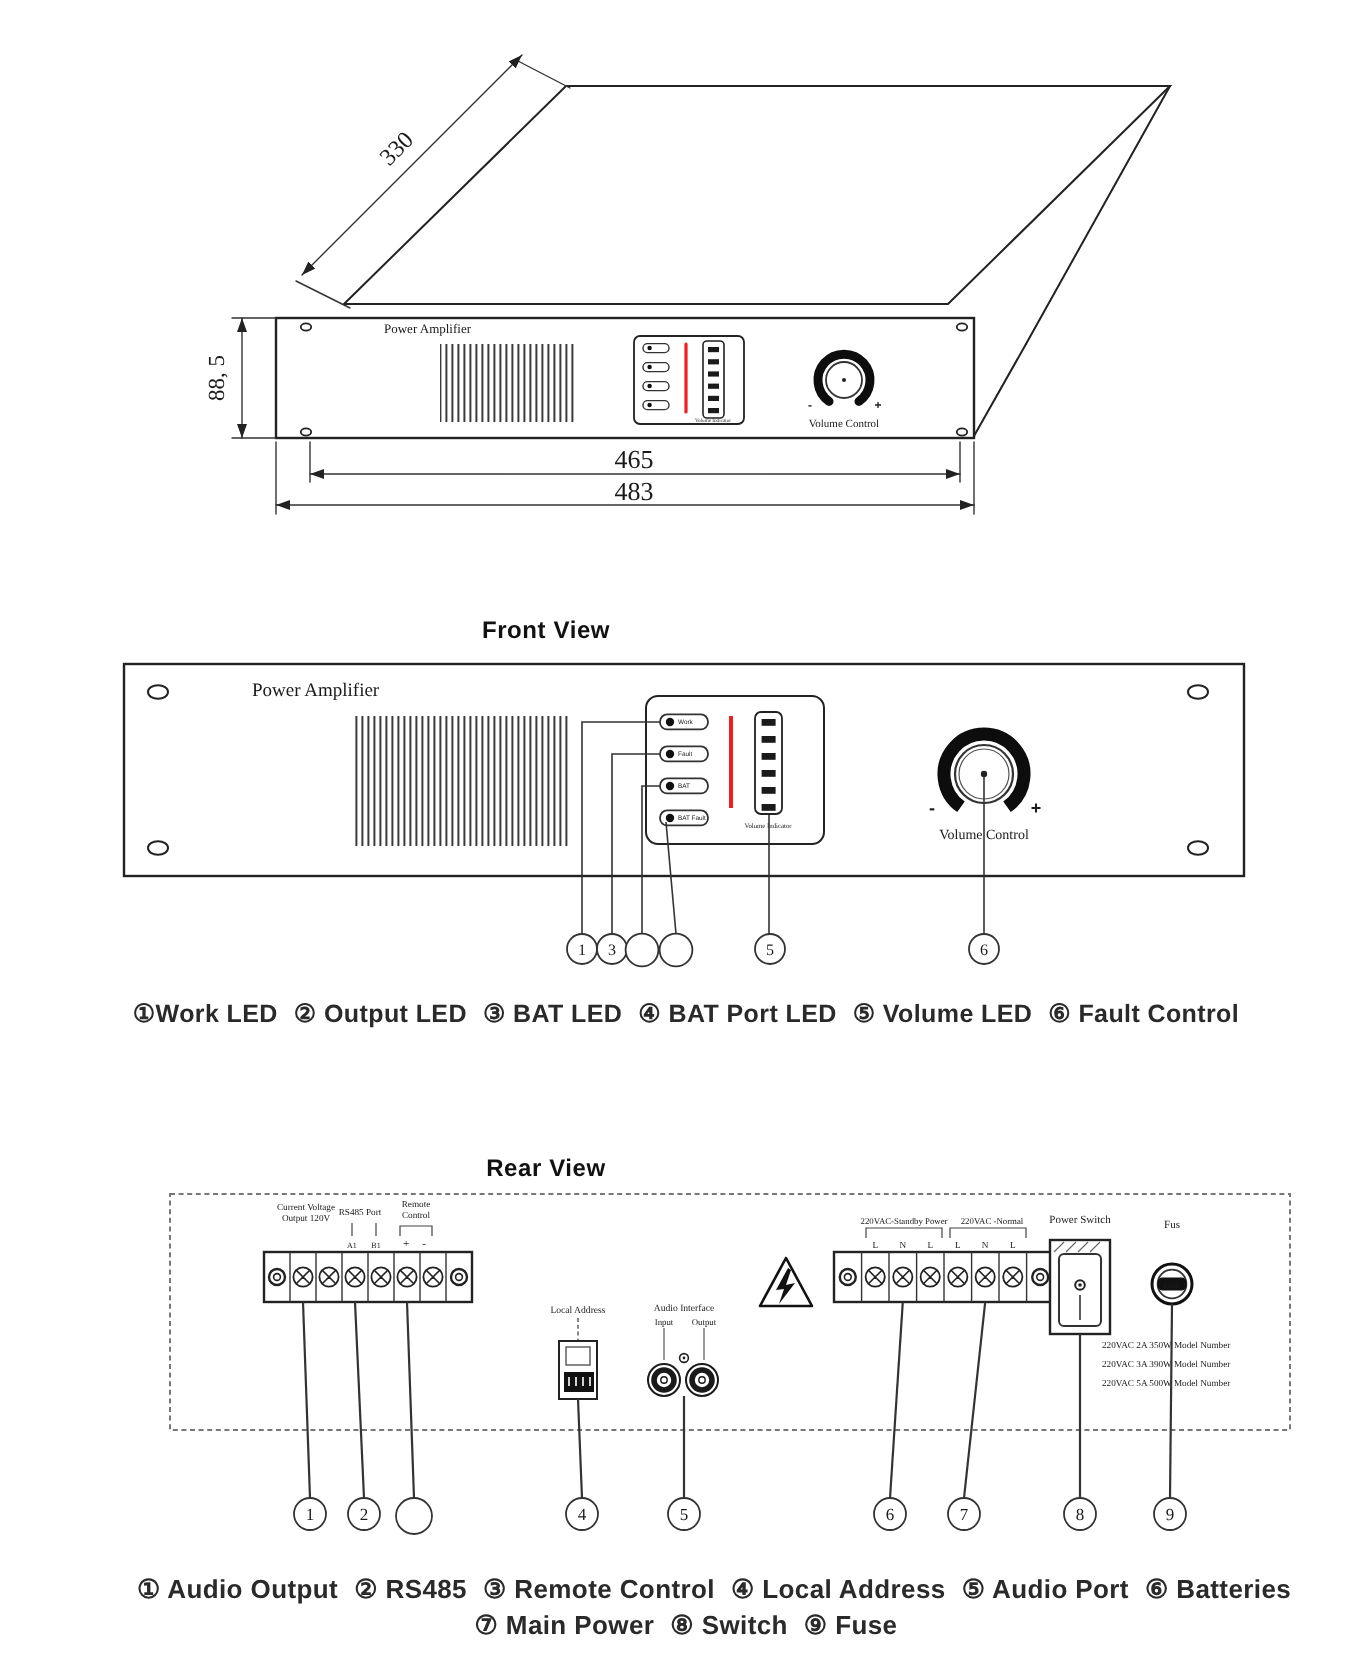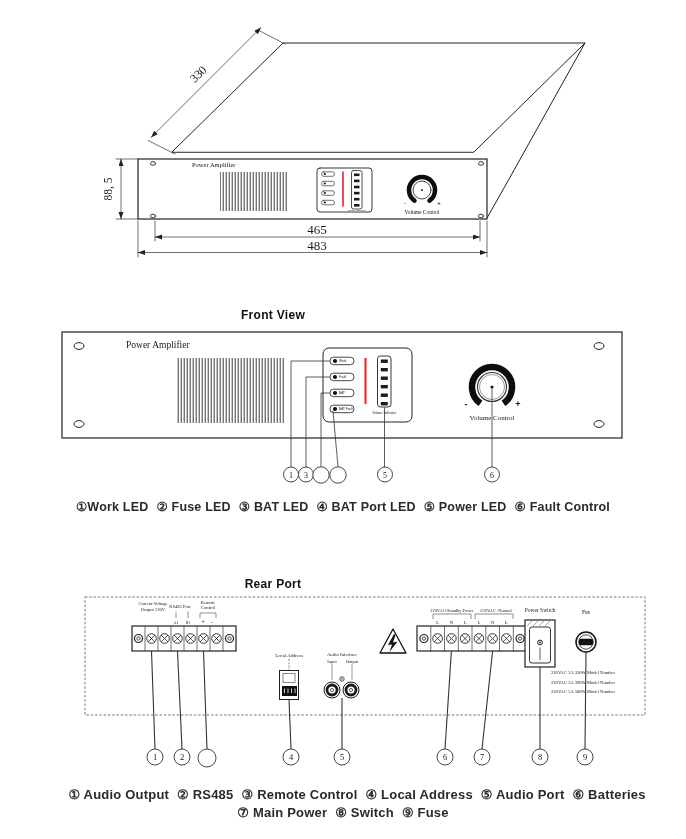--- a/index.html
+++ b/index.html
@@ -372,24 +372,24 @@
       <text x="482" y="760">7</text>
       <text x="540" y="760">8</text>
       <text x="585" y="760">9</text>
     </g>
   </g>
 </svg>
 
 <div class="vtitle" style="top:308px;">Front View</div>
 
 <div class="caption" style="top:499px;font-size:12.5px;">
-  <span>①Work LED</span><span>② Fuse LED</span><span>③ BAT LED</span><span>④ BAT Port LED</span><span>⑤ Power LED</span><span>⑥ Fault Control</span>
+  <span>①Work LED</span><span>② Output LED</span><span>③ BAT LED</span><span>④ BAT Port LED</span><span>⑤ Volume LED</span><span>⑥ Fault Control</span>
 </div>
 
-<div class="vtitle" style="top:577px;">Rear Port</div>
+<div class="vtitle" style="top:577px;">Rear View</div>
 
 <div class="caption" style="top:787px;margin-left:14px;">
   <span>① Audio Output</span><span>② RS485</span><span>③ Remote Control</span><span>④ Local Address</span><span>⑤ Audio Port</span><span>⑥ Batteries</span>
 </div>
 <div class="caption" style="top:805px;">
   <span>⑦ Main Power</span><span>⑧ Switch</span><span>⑨ Fuse</span>
 </div>
 
 </div>
 

